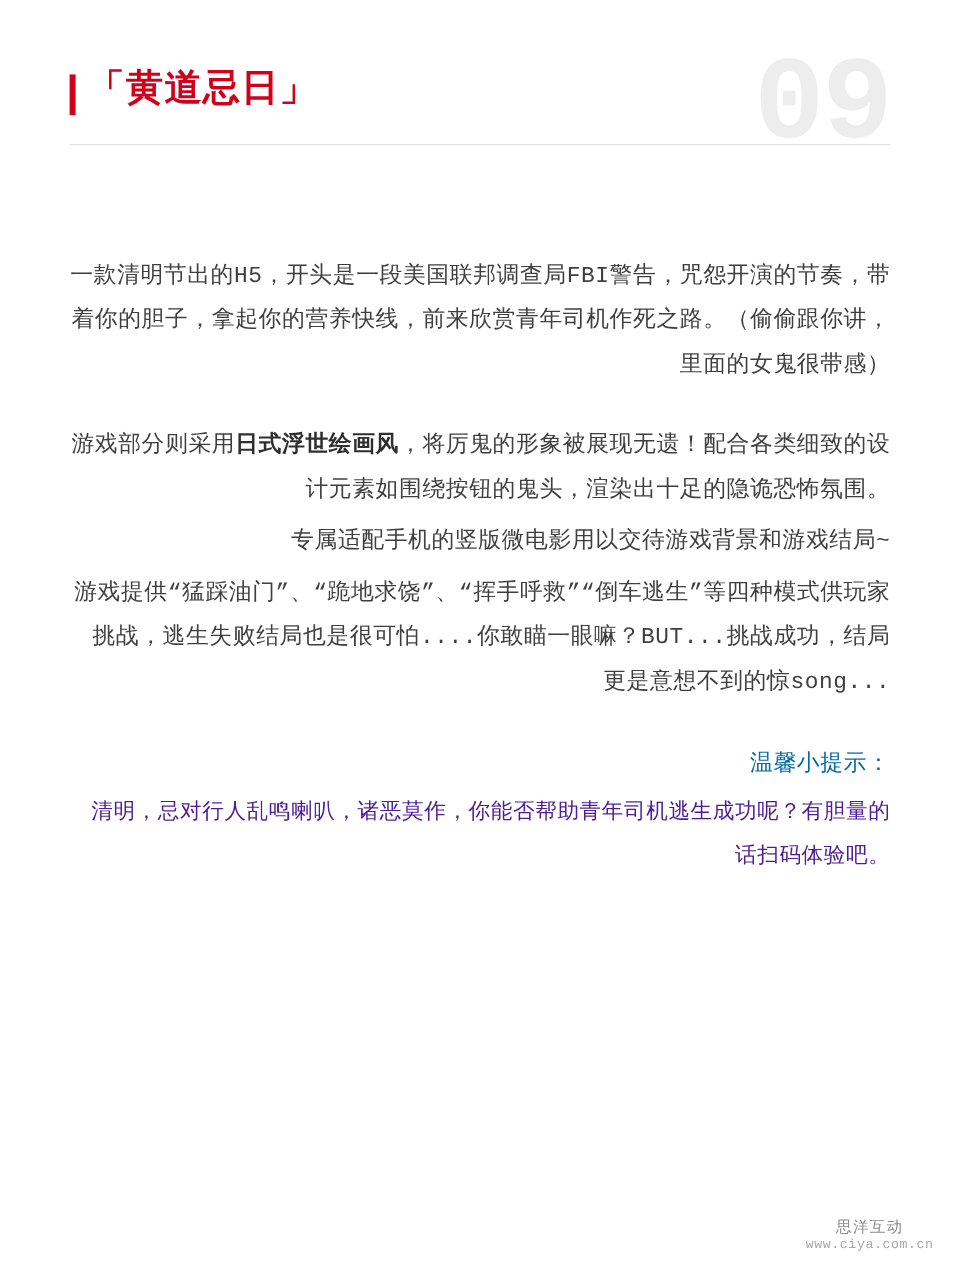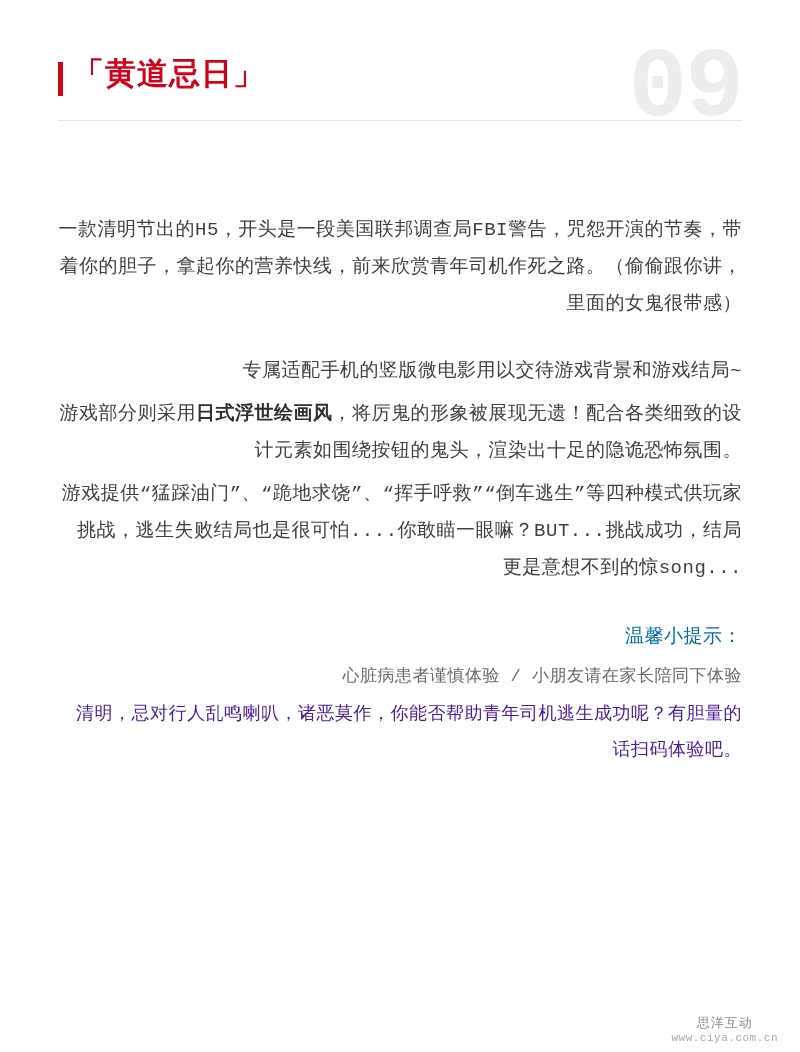--- a/index.html
+++ b/index.html
@@ -146,28 +146,27 @@
       <div class="doc-title">「黄道忌日」</div>
     </div>
     <div class="divider"></div>
   </div>
 
   <div class="content">
 
     <p class="para block-intro">一款清明节出的H5，开头是一段美国联邦调查局FBI警告，咒怨开演的节奏，带着你的胆子，拿起你的营养快线，前来欣赏青年司机作死之路。（偷偷跟你讲，里面的女鬼很带感）</p>
 
     <div class="block-main">
+      <p class="para"><span>游戏部分则采用</span><span class="strong">日式浮世绘画风</span><span>，将厉鬼的形象被展现无遗！配合各类细致的设计元素如围绕按钮的鬼头，渲染出十足的隐诡恐怖氛围。</span></p>
       <p class="para">专属适配手机的竖版微电影用以交待游戏背景和游戏结局~</p>
-      <p class="para"><span>游戏部分则采用</span><span class="strong">日式浮世绘画风</span><span>，将厉鬼的形象被展现无遗！配合各类细致的设计元素如围绕按钮的鬼头，渲染出十足的隐诡恐怖氛围。</span></p>
       <p class="para">游戏提供“猛踩油门”、“跪地求饶”、“挥手呼救”“倒车逃生”等四种模式供玩家挑战，逃生失败结局也是很可怕....你敢瞄一眼嘛？BUT...挑战成功，结局更是意想不到的惊song...</p>
     </div>
 
     <div class="tips-section">
       <p class="tips-title">温馨小提示：</p>
-      <p class="tips-sub">心脏病患者谨慎体验 / 小朋友请在家长陪同下体验</p>
       <p class="tips-body">清明，忌对行人乱鸣喇叭，诸恶莫作，你能否帮助青年司机逃生成功呢？有胆量的话扫码体验吧。</p>
     </div>
 
   </div>
 
   <div class="watermark">
     <div class="wm-name">思洋互动</div>
     <div class="wm-url">www.ciya.com.cn</div>
   </div>
 

